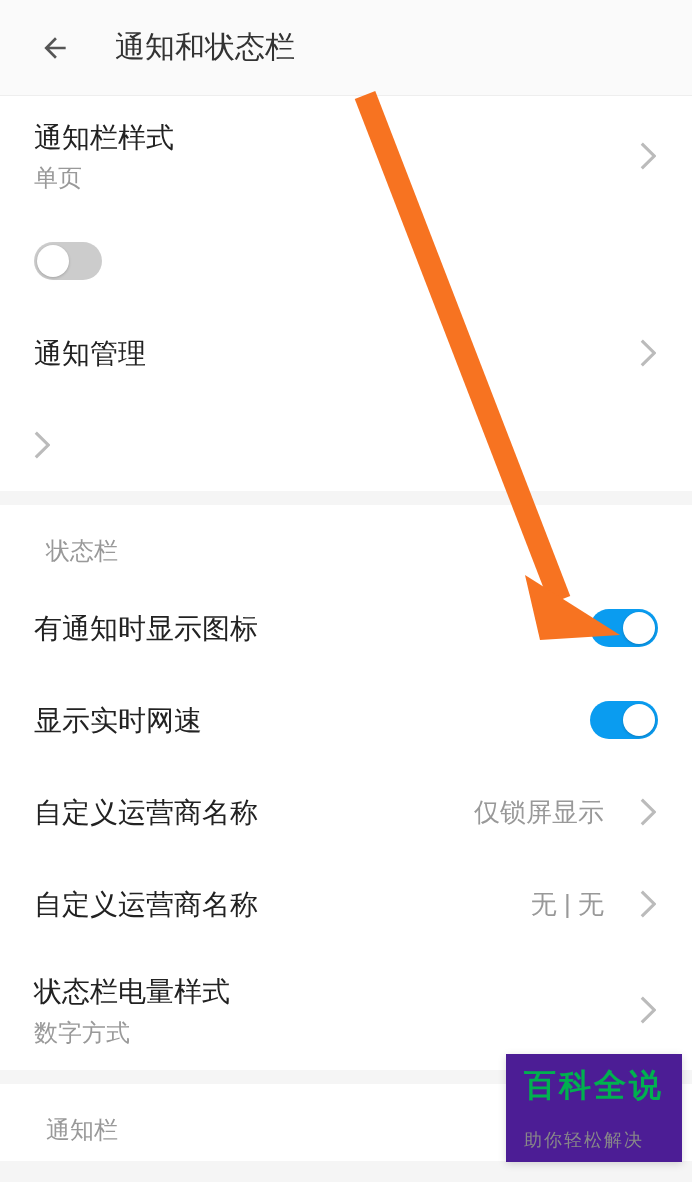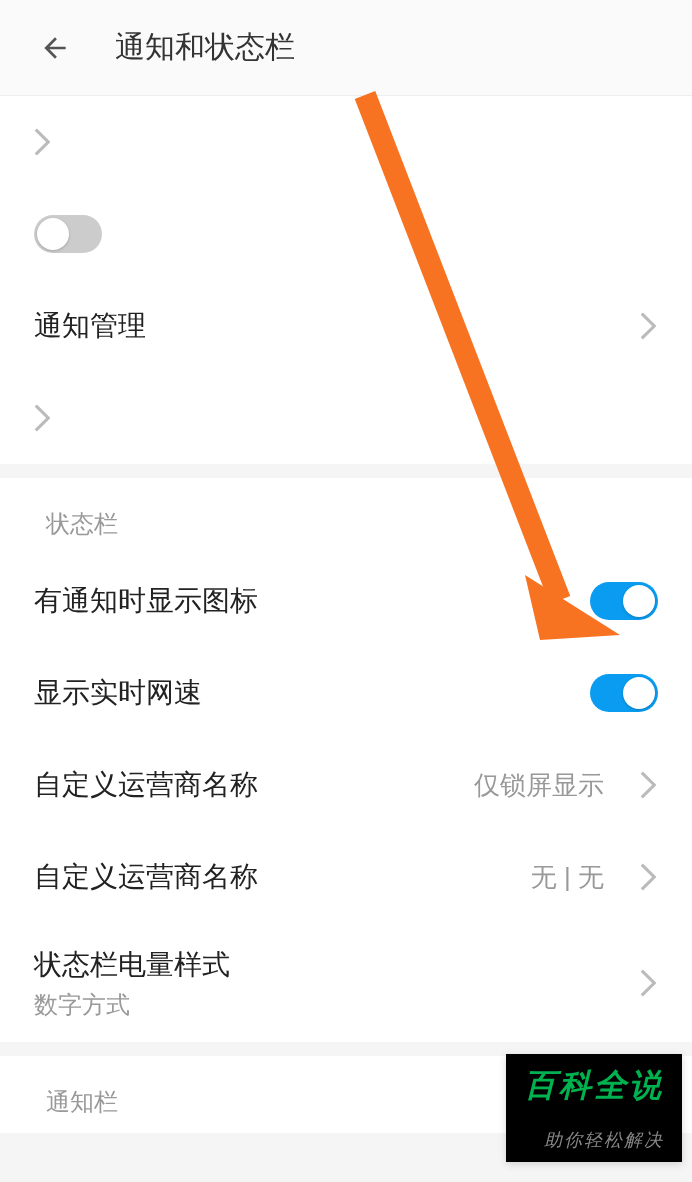--- a/index.html
+++ b/index.html
@@ -123,26 +123,25 @@
       position: absolute;
       top: 80px;
       left: 350px;
       pointer-events: none;
       z-index: 100;
     }
     .watermark {
       position: absolute;
       bottom: 20px;
       right: 10px;
-      background: #000000;
+      background: #4c1d95;
       padding: 10px 18px;
       box-shadow: 0 2px 8px rgba(0,0,0,0.15);
-      text-align: right;
+      text-align: left;
       z-index: 200;
-      font-style: italic;
     }
     .watermark-title {
       font-size: 32px;
       font-weight: bold;
       color: #00b14f;
       letter-spacing: 3px;
     }
     .watermark-sub {
       font-size: 18px;
       color: #888;
@@ -157,20 +156,24 @@
   <div class="back-arrow">
     <svg viewBox="0 0 24 24">
       <path d="M20 11H7.8l5.6-5.6L12 4l-8 8 8 8 1.4-1.4L7.8 13H20z" fill="#555"></path>
     </svg>
   </div>
   <div class="header-title">通知和状态栏</div>
 </div>
 
 <div class="section">
   <div class="row">
+    <div class="row-text">
+      <div class="row-title">通知栏样式</div>
+      <div class="row-subtitle">单页</div>
+    </div>
     <div class="chevron">
       <svg viewBox="0 0 10 18">
           <path d="M1 1l8 8-8 8" stroke="#bbb" stroke-width="2" fill="none"></path>
         </svg>
     </div>
   </div>
 
   <div class="row">
     <div class="toggle off">
       <div class="toggle-knob"></div>

